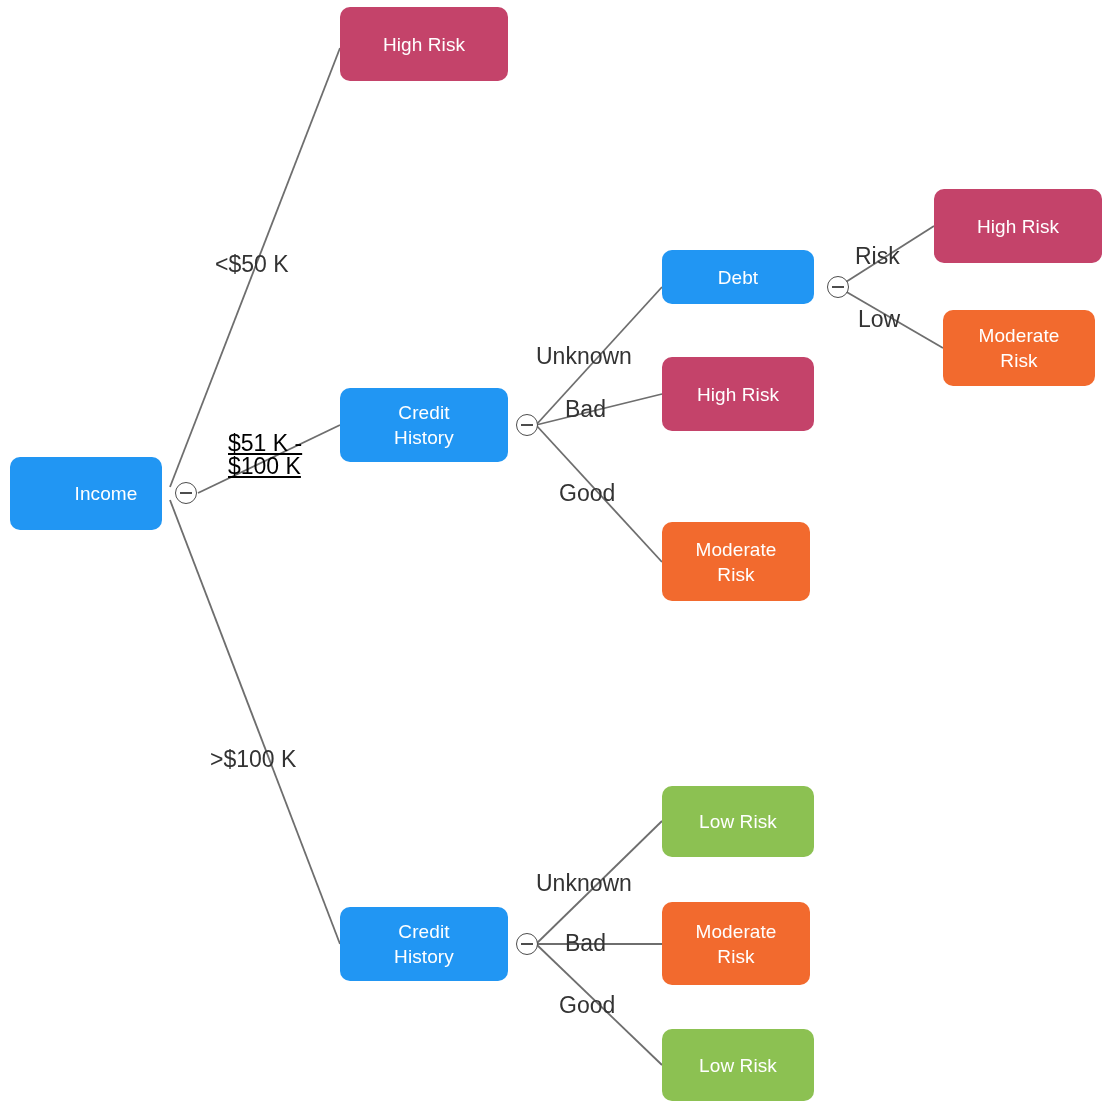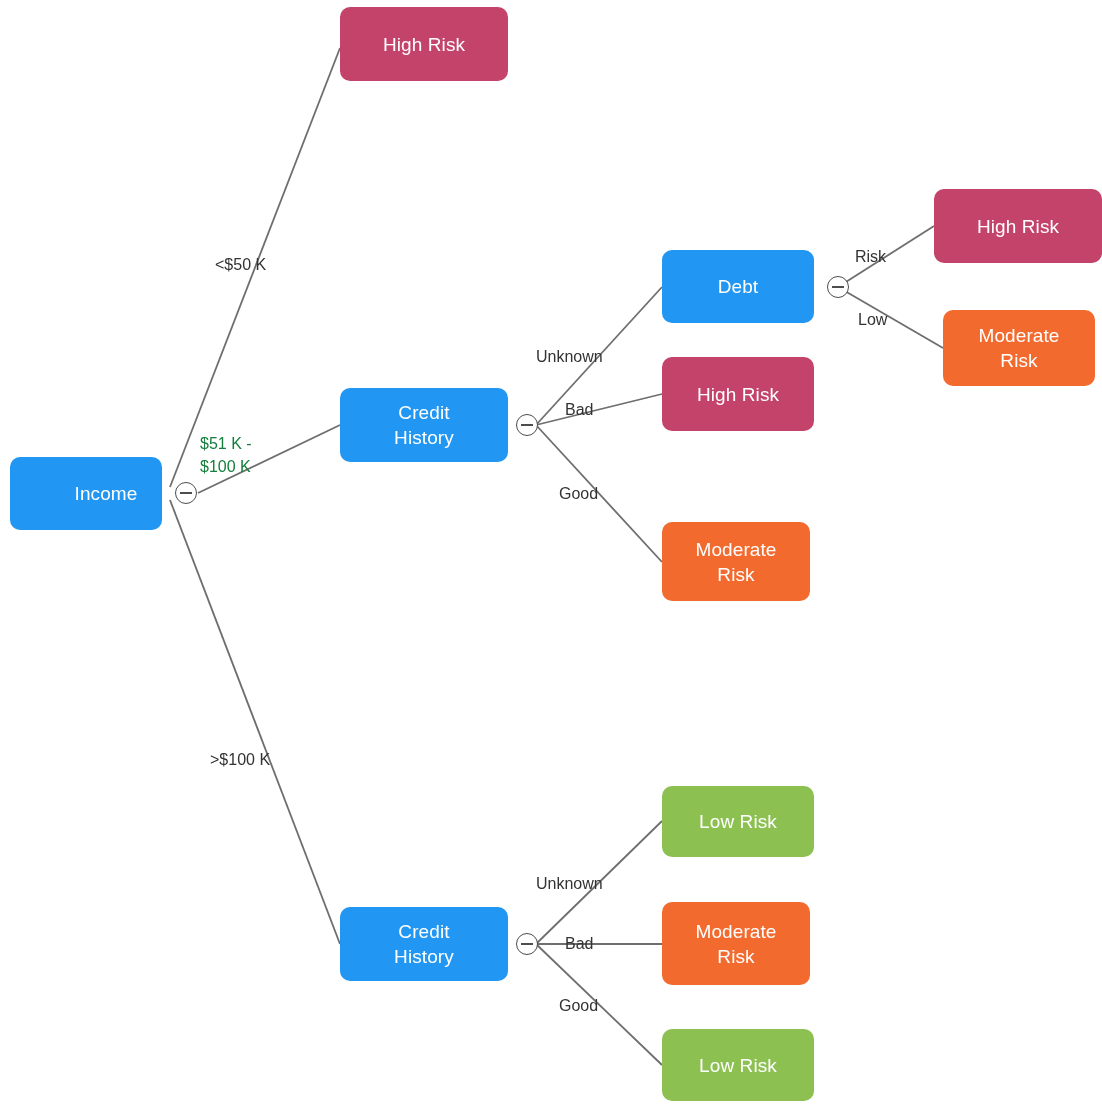--- a/index.html
+++ b/index.html
@@ -36,21 +36,21 @@
     font-size: 19px;
     line-height: 25px;
     font-weight: 400;
     letter-spacing: 0.1px;
     white-space: pre-line;
     user-select: none;
   }
   .edge-label {
     position: absolute;
     color: #333333;
-    font-size: 16px;
+    font-size: 23px;
     line-height: 23px;
     white-space: pre-line;
     user-select: none;
   }
   .toggle {
     position: absolute;
     width: 22px;
     height: 22px;
     border: 1.6px solid #4d4d4d;
     border-radius: 50%;
@@ -83,37 +83,37 @@
       <line x1="838" y1="287" x2="943" y2="348" stroke="#6e6e6e" stroke-width="1.8"></line>
       <line x1="536" y1="944" x2="662" y2="821" stroke="#6e6e6e" stroke-width="1.8"></line>
       <line x1="536" y1="944" x2="662" y2="944" stroke="#6e6e6e" stroke-width="1.8"></line>
       <line x1="536" y1="944" x2="662" y2="1065" stroke="#6e6e6e" stroke-width="1.8"></line>
     </svg>
   <div id="node-layer">
       <div class="node" style="left: 10px; top: 457px; width: 152px; height: 73px; background: rgb(33, 150, 243); padding-left: 40px;">Income</div>
       <div class="node" style="left: 340px; top: 7px; width: 168px; height: 74px; background: rgb(196, 67, 106);">High Risk</div>
       <div class="node" style="left: 340px; top: 388px; width: 168px; height: 74px; background: rgb(33, 150, 243);">Credit
 History</div>
-      <div class="node" style="left: 662px; top: 250px; width: 152px; height: 73px; background: rgb(33, 150, 243);">Debt</div>
+      <div class="node" style="left: 662px; top: 250px; width: 152px; height: 54px; background: rgb(33, 150, 243);">Debt</div>
       <div class="node" style="left: 934px; top: 189px; width: 168px; height: 74px; background: rgb(196, 67, 106);">High Risk</div>
       <div class="node" style="left: 943px; top: 310px; width: 152px; height: 76px; background: rgb(242, 106, 46);">Moderate
 Risk</div>
       <div class="node" style="left: 662px; top: 357px; width: 152px; height: 74px; background: rgb(196, 67, 106);">High Risk</div>
       <div class="node" style="left: 662px; top: 522px; width: 148px; height: 79px; background: rgb(242, 106, 46);">Moderate
 Risk</div>
       <div class="node" style="left: 340px; top: 907px; width: 168px; height: 74px; background: rgb(33, 150, 243);">Credit
 History</div>
       <div class="node" style="left: 662px; top: 786px; width: 152px; height: 71px; background: rgb(140, 193, 82);">Low Risk</div>
       <div class="node" style="left: 662px; top: 902px; width: 148px; height: 83px; background: rgb(242, 106, 46);">Moderate
 Risk</div>
       <div class="node" style="left: 662px; top: 1029px; width: 152px; height: 72px; background: rgb(140, 193, 82);">Low Risk</div>
     </div>
   <div id="label-layer">
       <div class="edge-label" style="left: 215px; top: 253px; color: rgb(51, 51, 51);">&lt;$50 K</div>
-      <div class="edge-label" style="left: 200px; top: 432px; color: #15803d;">$51 K -
+      <div class="edge-label" style="left: 228px; top: 432px; color: #000000; text-decoration: underline;">$51 K -
 $100 K</div>
       <div class="edge-label" style="left: 210px; top: 704px; color: rgb(51, 51, 51); margin-top: 44px;">&gt;$100 K</div>
       <div class="edge-label" style="left: 536px; top: 345px; color: rgb(51, 51, 51);">Unknown</div>
       <div class="edge-label" style="left: 565px; top: 398px; color: rgb(51, 51, 51);">Bad</div>
       <div class="edge-label" style="left: 559px; top: 482px; color: rgb(51, 51, 51);">Good</div>
       <div class="edge-label" style="left: 855px; top: 245px; color: rgb(51, 51, 51);">Risk</div>
       <div class="edge-label" style="left: 858px; top: 308px; color: rgb(51, 51, 51); text-align: center;">Low</div>
       <div class="edge-label" style="left: 536px; top: 872px; color: rgb(51, 51, 51);">Unknown</div>
       <div class="edge-label" style="left: 565px; top: 932px; color: rgb(51, 51, 51);">Bad</div>
       <div class="edge-label" style="left: 559px; top: 994px; color: rgb(51, 51, 51);">Good</div>

